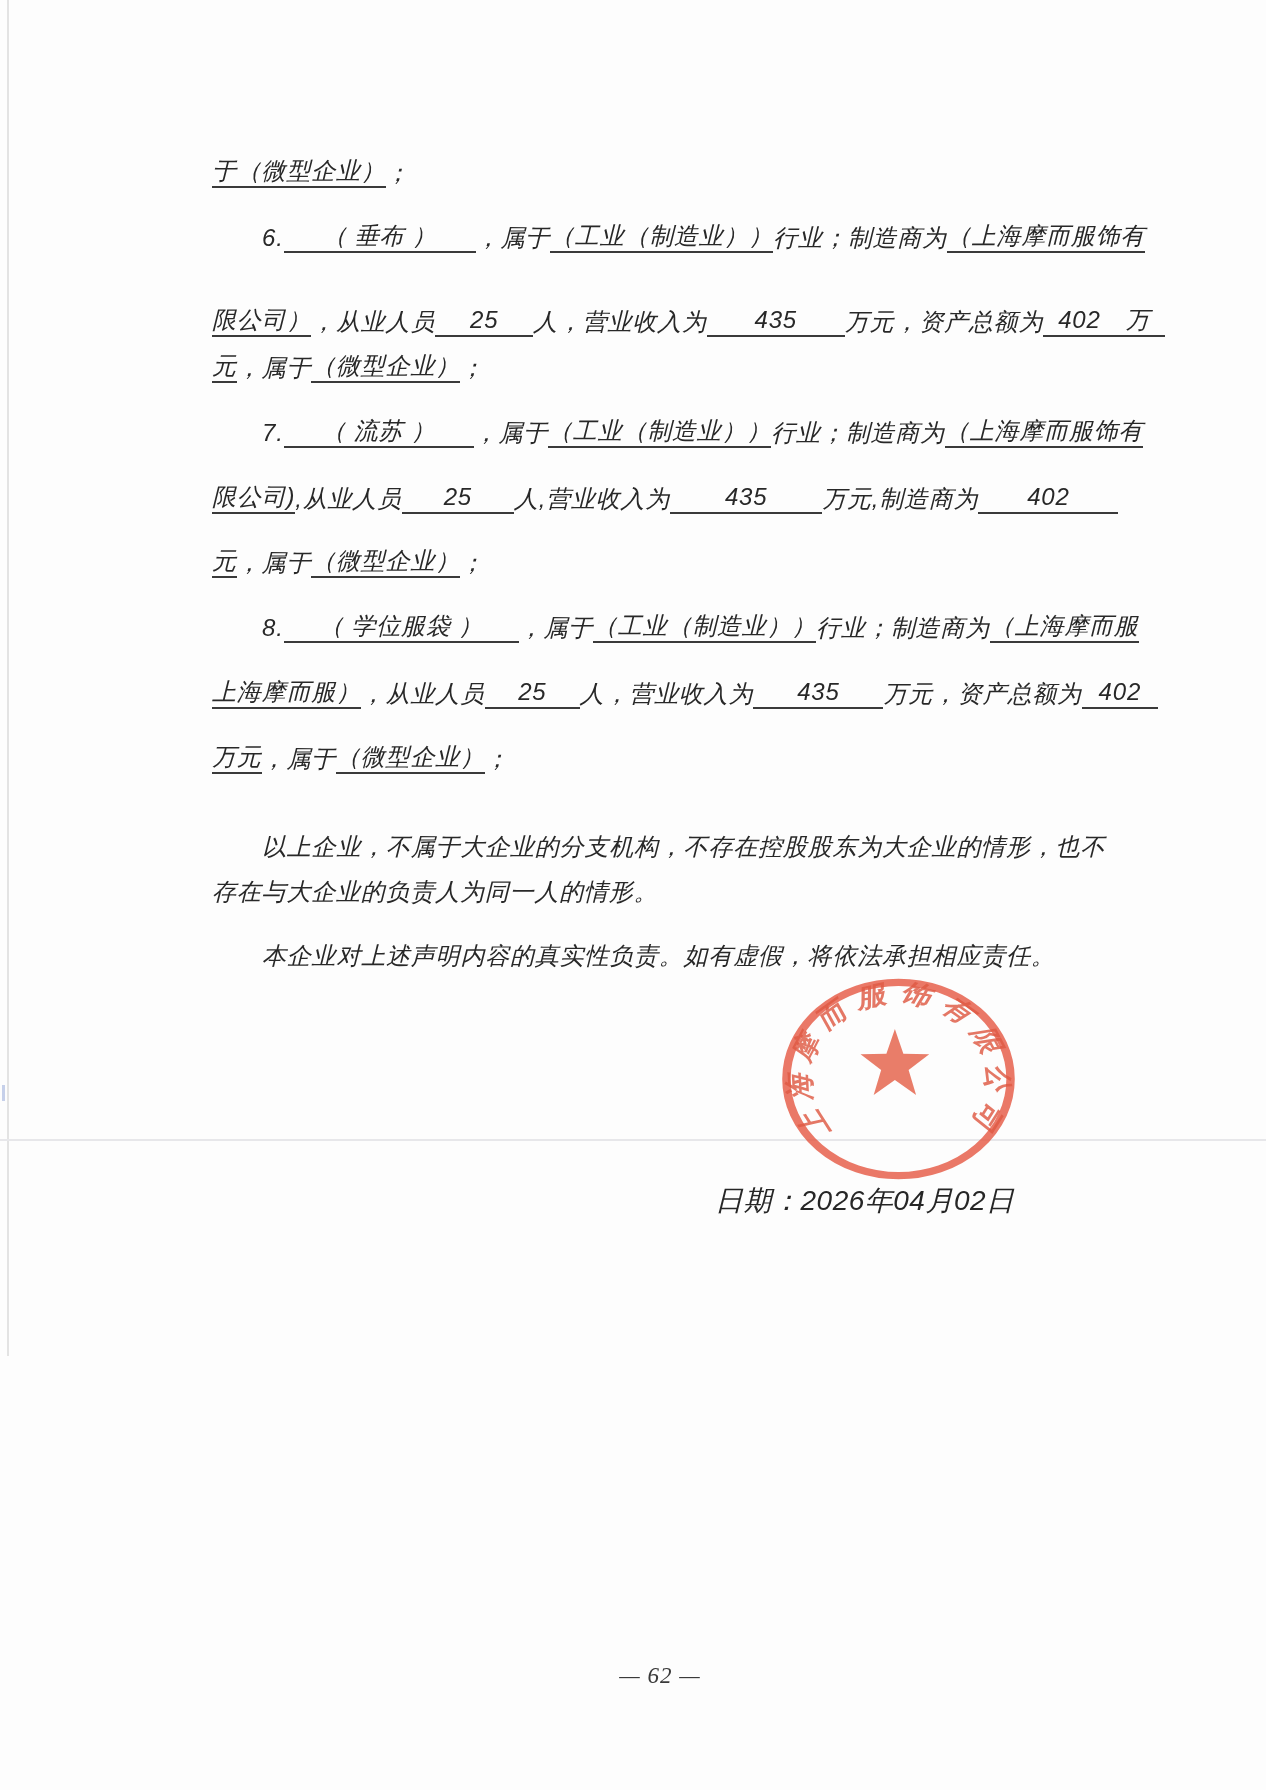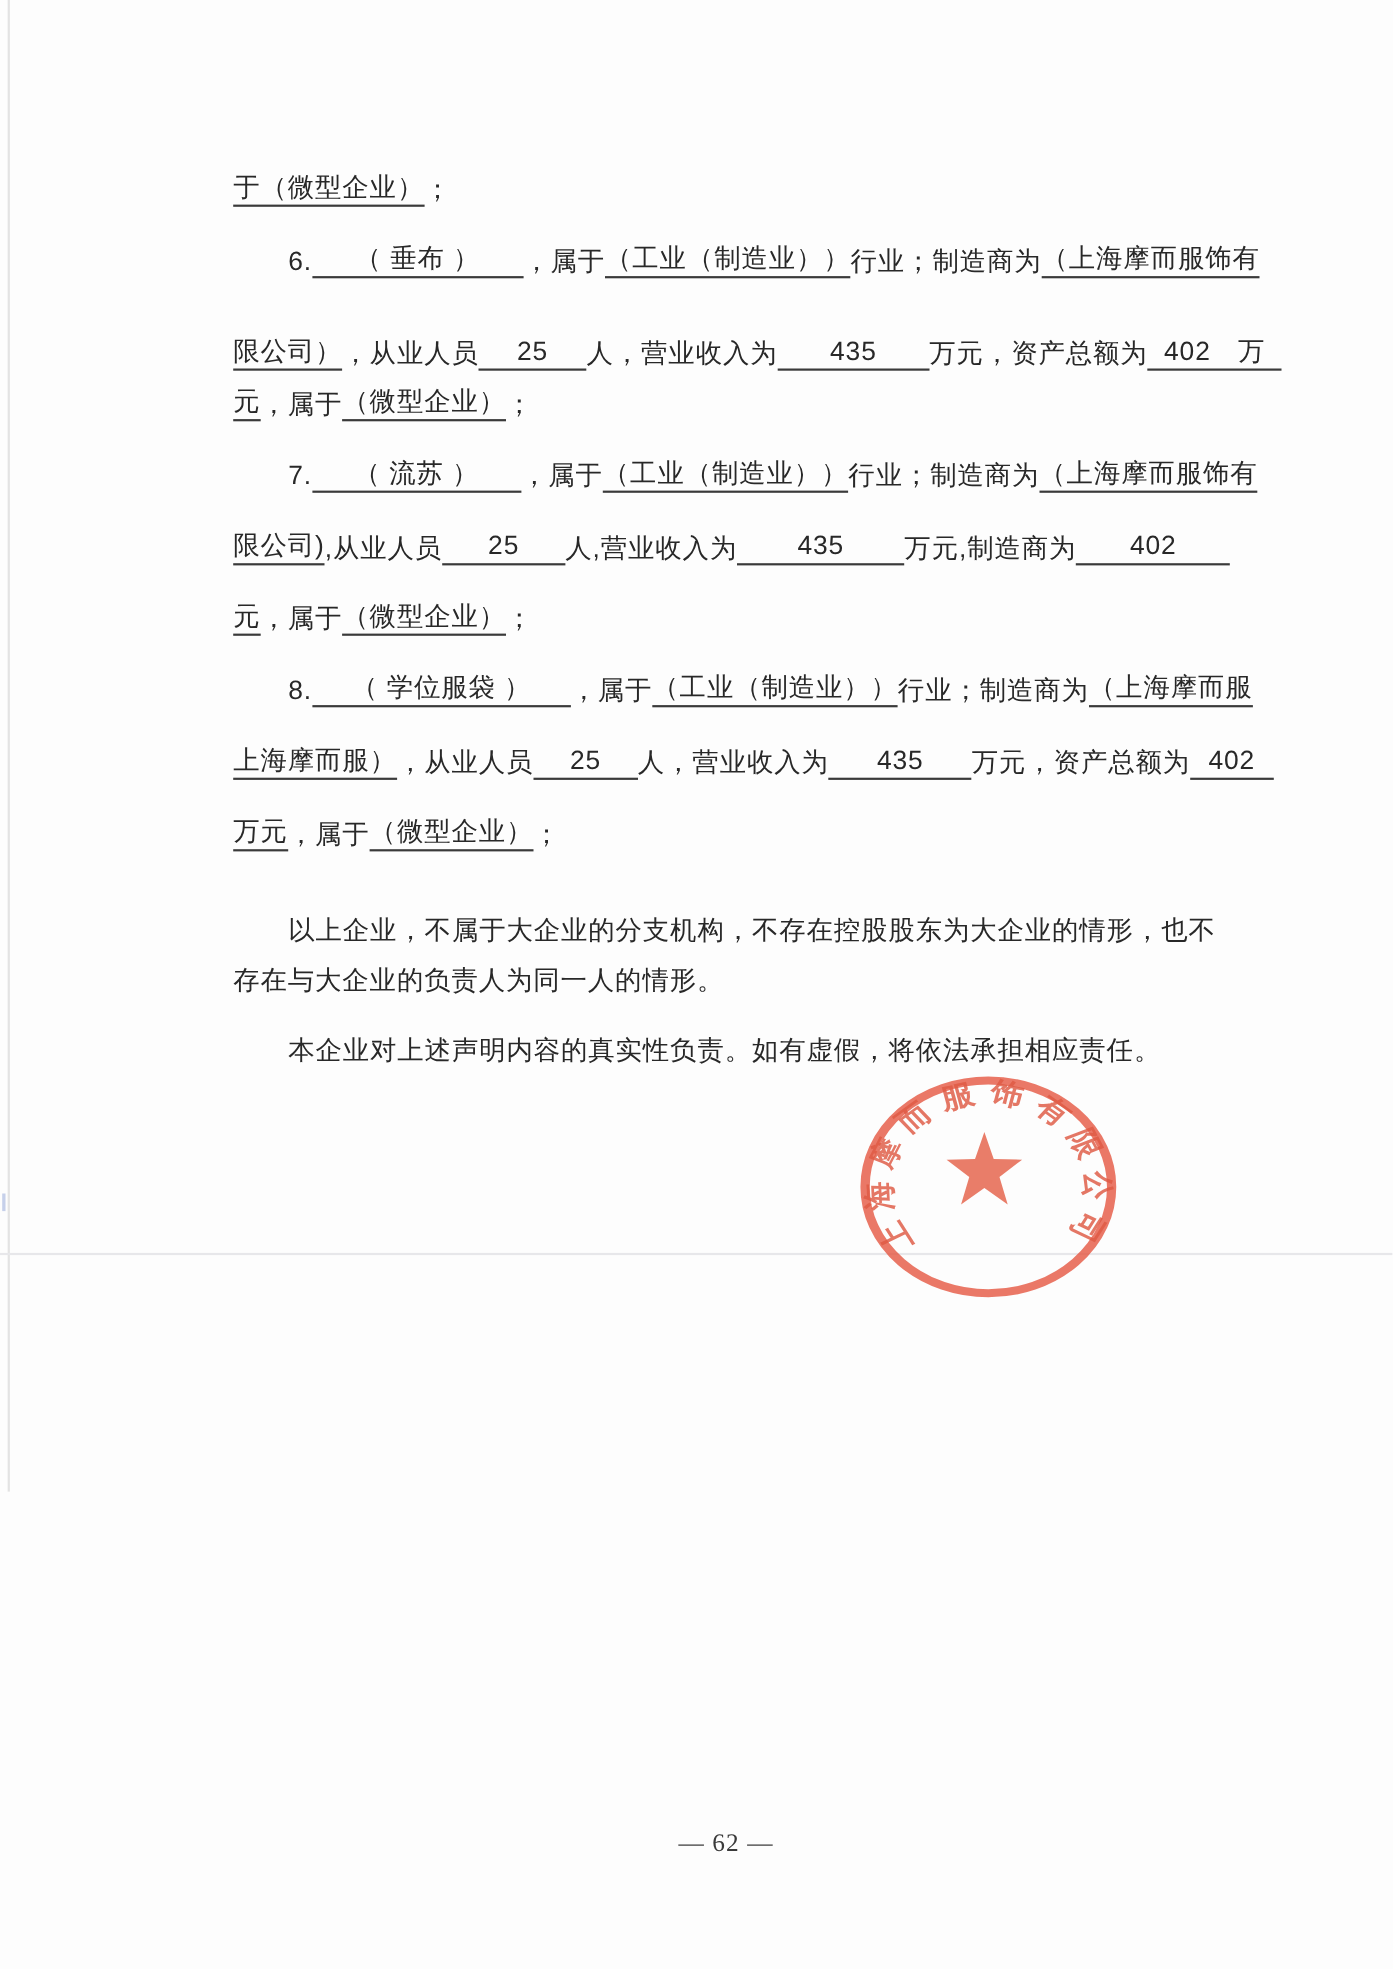--- a/index.html
+++ b/index.html
@@ -2,21 +2,21 @@
 <html><head>
 <meta charset="utf-8">
 <style>
   html,body{margin:0;padding:0;}
   body{
     width:1266px;height:1790px;position:relative;
     background:#fdfdfd;
     font-family:"Liberation Sans",sans-serif;
     overflow:hidden;
   }
-  .page{position:absolute;inset:0;background:#fdfdfd;}
+  .page{position:absolute;inset:0;background:#fdfdfd;font-style:italic;}
   
   .scan-edge-left{position:absolute;left:7px;top:0;width:2px;height:1356px;background:#d9d9d9;opacity:.75;}
   .scan-tick-blue{position:absolute;left:2px;top:1085px;width:3px;height:16px;background:#a9b8e0;opacity:.65;}
   .scan-crease{position:absolute;left:0;top:1139px;width:1266px;height:2px;background:#e7e7ea;}
   
   .line{
     position:absolute;white-space:nowrap;
     font-size:24px;line-height:30px;height:32px;
     color:#282828;letter-spacing:.8px;
   }
@@ -81,16 +81,17 @@
     </g>
     <defs>
       <path id="seal-arc" d="M -52.3,52.3 A 74,74 0 1 1 52.3,52.3" fill="none"></path>
     </defs>
     <text class="seal-text">
       <textPath href="#seal-arc" startOffset="4">上海摩而服饰有限公司</textPath>
     </text>
   </svg>
 
 
+  <div class="date-line">日期：2026年04月02日</div>
 
   <div class="page-number">— 62 —</div>
 
 </div>
 
 </body></html>

